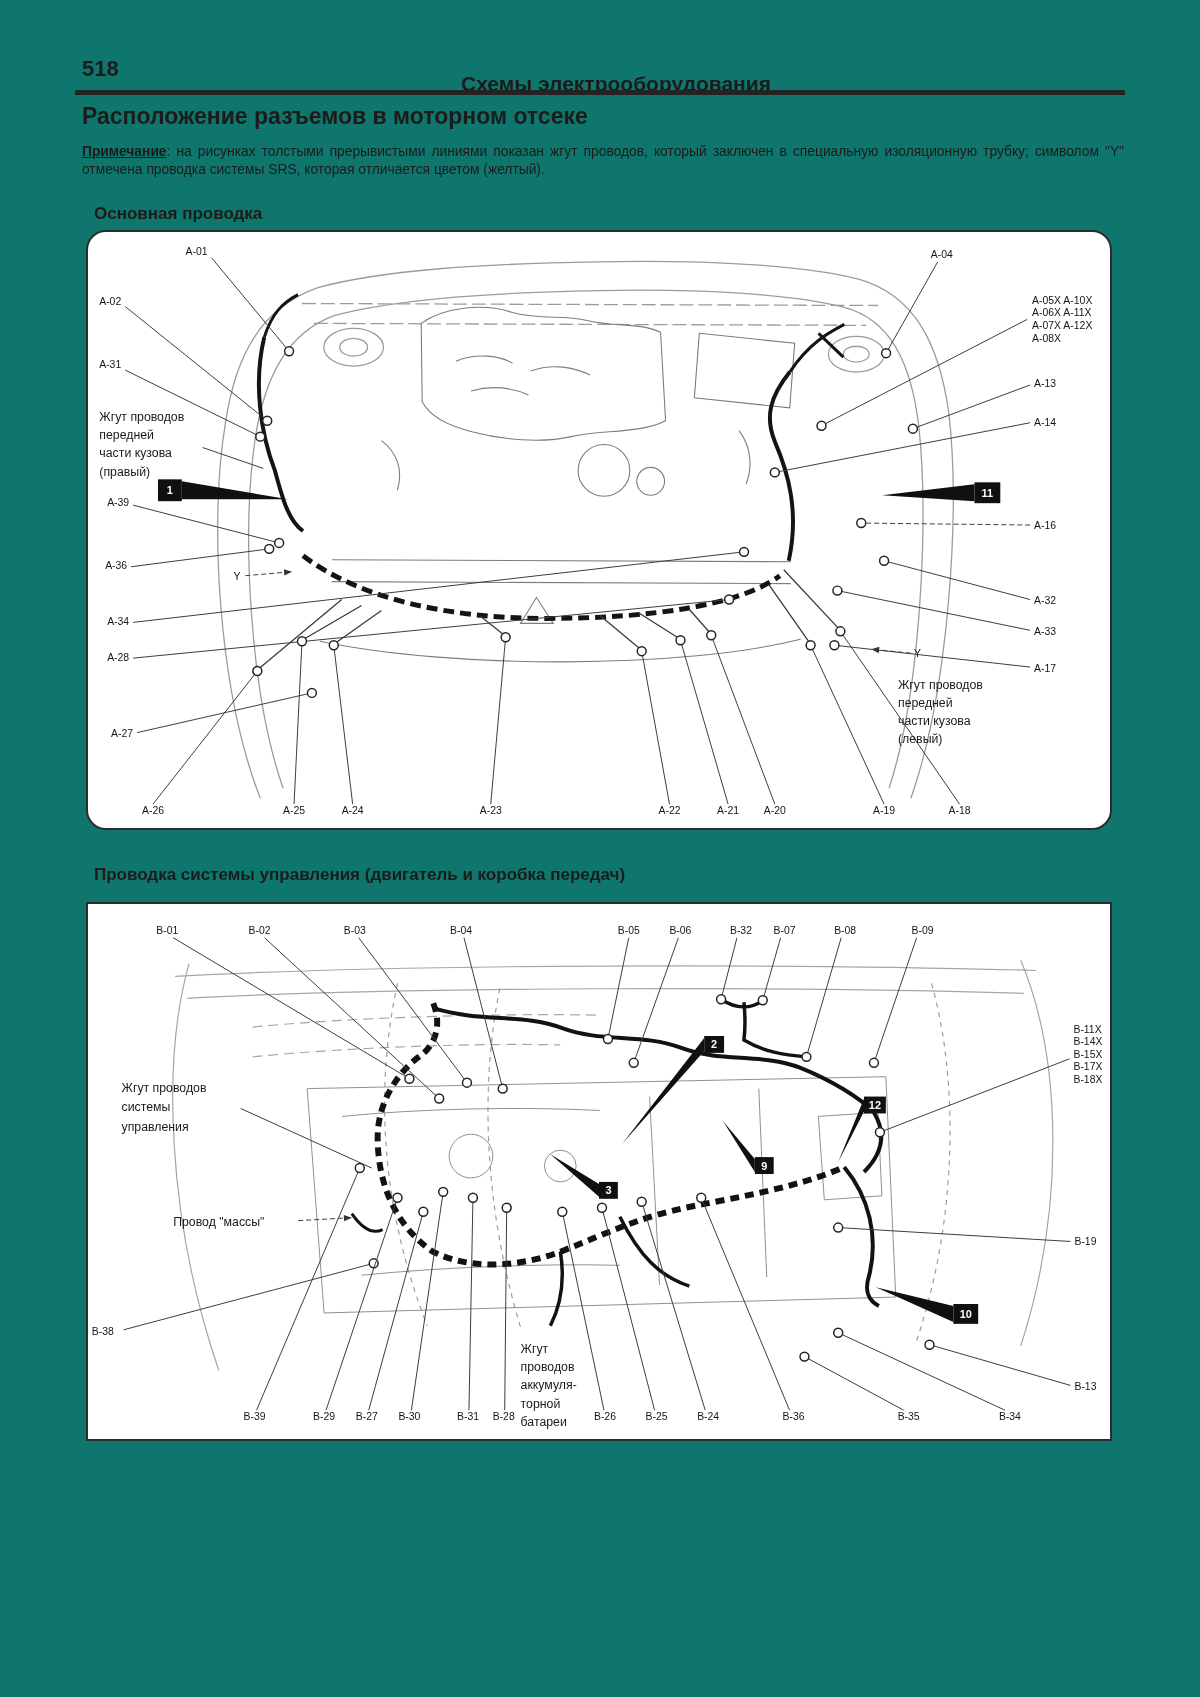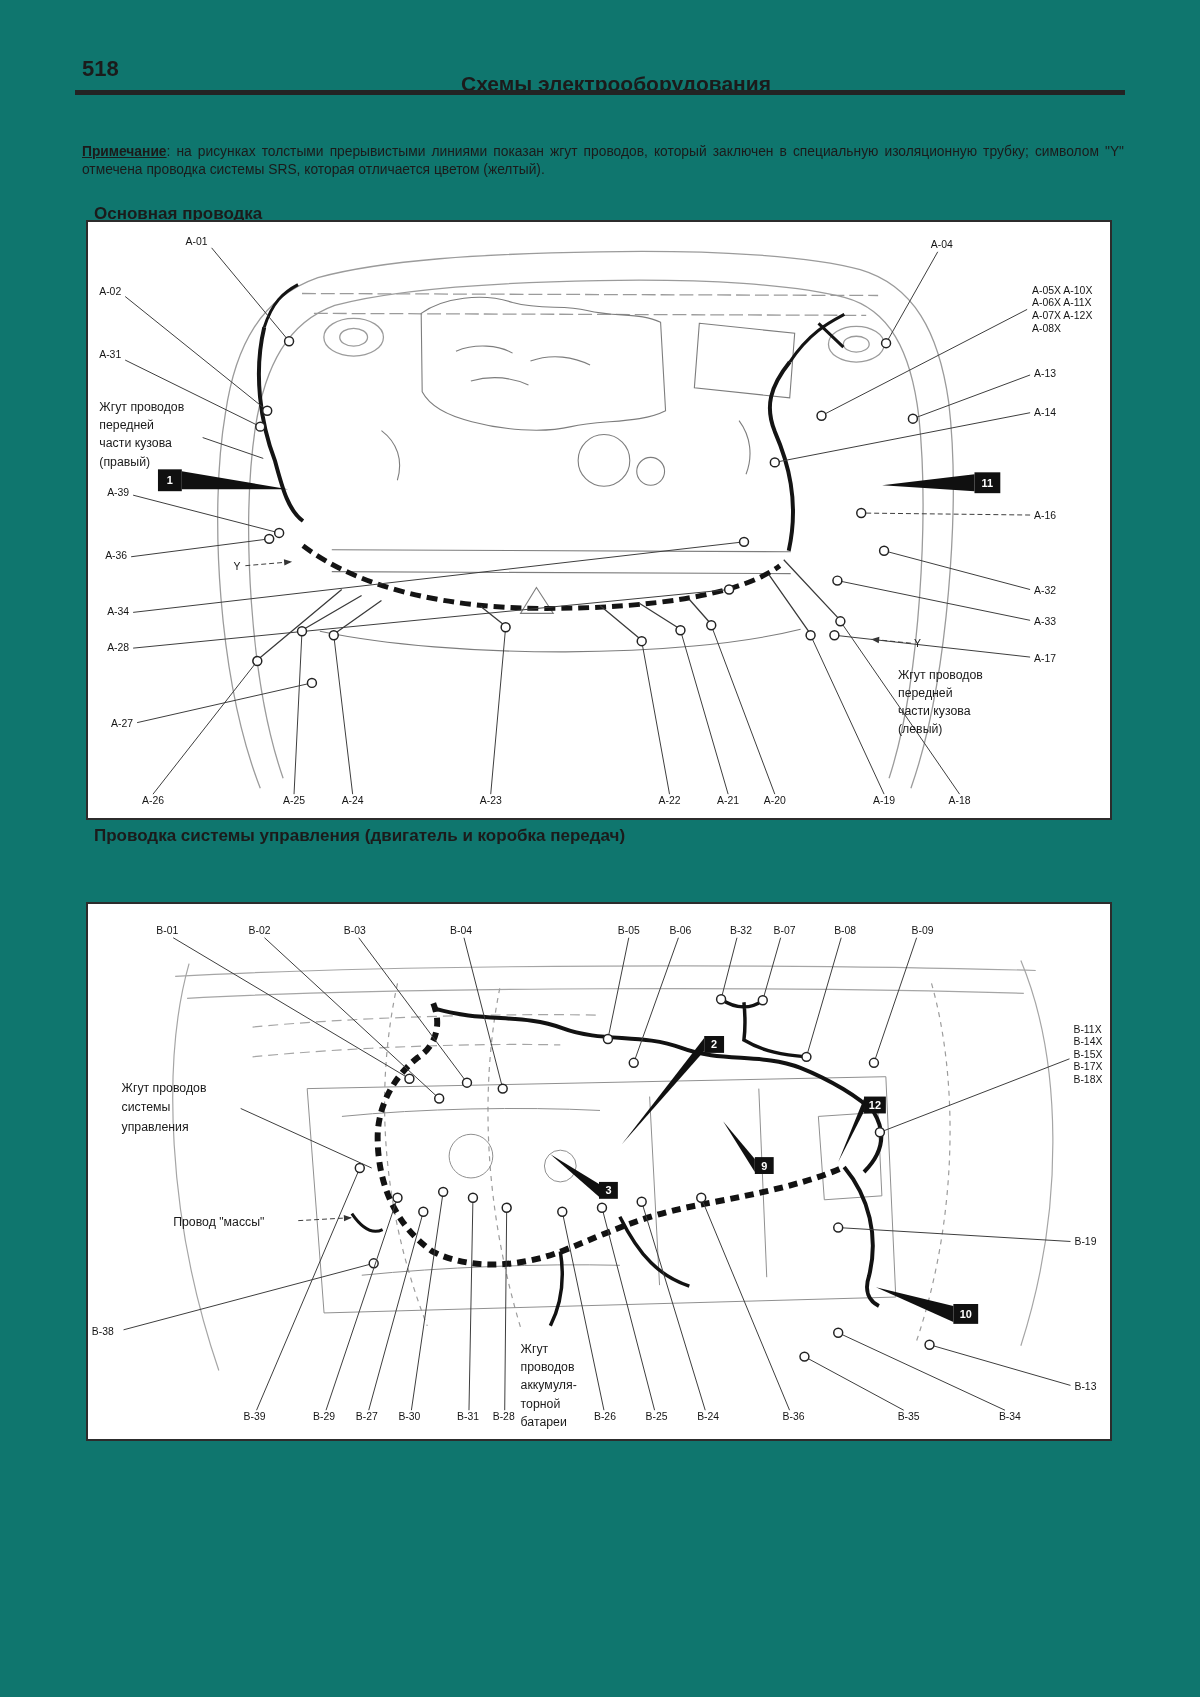--- a/index.html
+++ b/index.html
@@ -7,38 +7,39 @@
         font-family:"Liberation Sans",sans-serif;color:#1b1b1b;overflow:hidden;}
   .pagenum{position:absolute;left:82px;top:56px;font-size:22px;font-weight:bold;}
   .runhead{position:absolute;left:75px;top:56px;width:1050px;margin:16px;text-align:center;
            font-size:21px;font-weight:bold;}
   .hrule{position:absolute;left:75px;top:90px;width:1050px;height:5px;background:#232323;}
   .ptitle{position:absolute;left:82px;top:103px;margin:0;font-size:23px;font-weight:bold;}
   .note{position:absolute;left:82px;top:143px;width:1042px;margin:0;
         font-size:13.8px;line-height:17.5px;text-align:justify;}
   .note .nlabel{font-weight:bold;text-decoration:underline;}
   .sechead{position:absolute;left:82px;margin:12px;font-size:17px;font-weight:bold;}
-  #sec1{top:192px;} #sec2{top:814px;text-align:right;}
+  #sec1{top:192px;} #sec2{top:853px;text-align:right;}
   .diagram{position:absolute;left:86px;width:1026px;margin:0;border:2px solid #2c2c2c;
            background:#fff;box-sizing:border-box;}
-  #fig1{top:220px;height:600px;} #fig2{top:886px;height:539px;margin-top:16px;}
+  #fig1{top:230px;height:600px;border-radius:20px;} #fig2{top:886px;height:539px;margin-top:16px;}
   .diagram svg{display:block;width:100%;height:100%;}
   .lbl{font-family:"Liberation Sans",sans-serif;font-size:10.5px;fill:#151515;}
   .tblk{font-family:"Liberation Sans",sans-serif;font-size:12.4px;fill:#1a1a1a;}
   .cnum{font-family:"Liberation Sans",sans-serif;font-size:11px;font-weight:bold;fill:#ffffff;}
 </style>
 </head>
 <body>
 
 <div class="page">
 
   <div class="pagenum">518</div>
   <h1 class="runhead">Схемы электрооборудования</h1>
   <div class="hrule"></div>
 
+  <h2 class="ptitle">Расположение разъемов в моторном отсеке</h2>
 
   <p class="note"><span class="nlabel">Примечание</span><span>: на рисунках толстыми прерывистыми линиями показан жгут проводов, который заключен в специальную изоляционную трубку; символом "Y" отмечена проводка системы SRS, которая отличается цветом (желтый).</span></p>
 
   <h3 class="sechead" id="sec1">Основная проводка</h3>
 
   <figure class="diagram" id="fig1">
     <svg viewBox="86 230 1026 600">
       <g stroke="#9b9b9b" fill="none" stroke-width="1.3">
         <path d="M258 800 C216 692 206 522 223 422 C233 354 259 306 316 286 C382 268 482 262 599 260 C716 258 812 264 862 278 C916 294 941 341 951 411 C963 512 951 692 913 800"></path>
         <path d="M281 790 C247 692 239 532 253 437 C263 374 286 331 333 314 C396 297 491 291 599 289 C707 287 796 293 846 306 C891 318 913 359 921 426 C931 521 923 692 891 790"></path>

